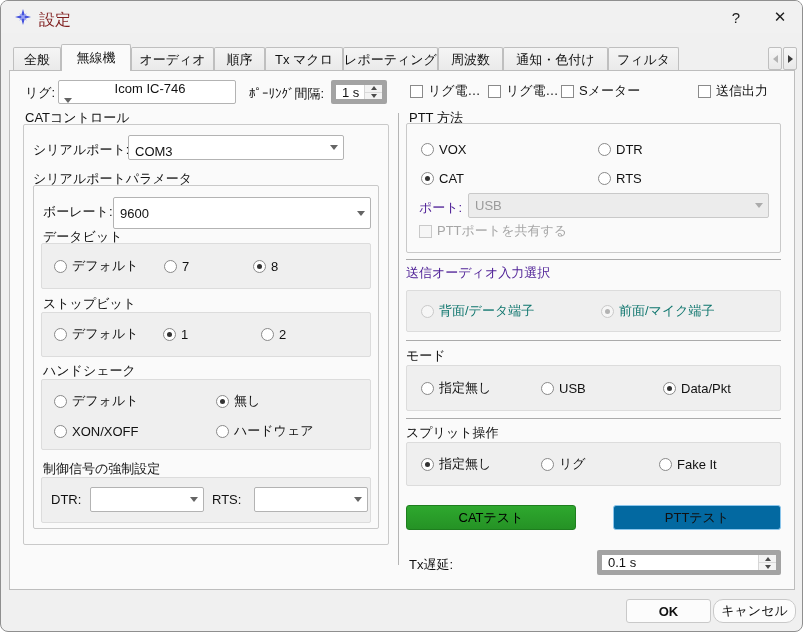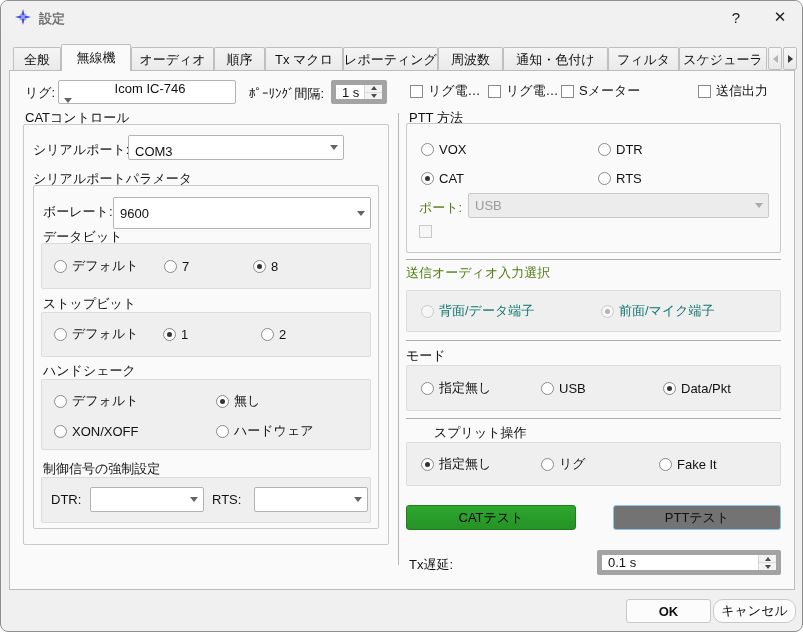--- a/index.html
+++ b/index.html
@@ -2,39 +2,39 @@
 <html style="--cat_test_green: #2ea82e; --cat_test_border: #1e7e1e; --ptt_test_border: #8cc6ec; --selected_dot: #333333; --app_icon_blue: #4553de;"><head>
 <meta charset="utf-8">
 <style>
   html,body{margin:0;padding:0;background:#ffffff;}
   .win{position:relative;width:801px;height:630px;margin:0;background:#f0f0f0;
        border:1px solid #8f8f8f;border-radius:8px;overflow:hidden;
        font-family:"Liberation Sans","DejaVu Sans",sans-serif;font-size:13px;color:#111;}
   
   .titlebar{position:absolute;left:0;top:0;width:100%;height:32px;background:#f1f1f1;}
   .appicon{position:absolute;left:14px;top:8px;width:16px;height:16px;}
-  .title{position:absolute;left:38px;top:9px;font-size:13px;color:#737373;white-space:nowrap;font-weight:bold;}
+  .title{position:absolute;left:38px;top:9px;font-size:16px;color:#7f1d1d;white-space:nowrap;}
   .tbtn{position:absolute;top:0;height:32px;width:44px;display:flex;align-items:center;justify-content:center;
         font-size:15px;color:#1a1a1a;cursor:default;}
   
   .tab{position:absolute;top:46px;height:24px;box-sizing:border-box;border:1px solid #bfbfbf;border-bottom:none;
        border-radius:2px 2px 0 0;background:linear-gradient(#f5f5f5,#e9e9e9);display:flex;align-items:center;
        justify-content:center;z-index:1;white-space:nowrap;overflow:hidden;}
   .tab.sel{top:43px;height:27px;background:#fafafa;z-index:3;}
   .tscroll{position:absolute;top:46px;width:14px;height:23px;box-sizing:border-box;border:1px solid #bfbfbf;
        border-radius:2px;background:linear-gradient(#f7f7f7,#e9e9e9);display:flex;align-items:center;justify-content:center;z-index:3;}
   .tscroll .tri-l{width:0;height:0;border-top:4px solid transparent;border-bottom:4px solid transparent;border-right:5px solid #b4b4b4;}
   .tscroll .tri-r{width:0;height:0;border-top:4px solid transparent;border-bottom:4px solid transparent;border-left:5px solid #3a3a3a;}
   
   .page{position:absolute;left:8px;top:69px;width:786px;height:520px;box-sizing:border-box;background:#fafafa;
         border:1px solid #bdbdbd;z-index:2;}
   .content{position:absolute;left:0;top:0;width:100%;height:100%;z-index:4;}
   
   .lbl{position:absolute;white-space:nowrap;}
-  .lbl.dis{color:#4d7c0f;}
+  .lbl.dis{color:#4c1d95;}
   .frame{position:absolute;border:1px solid #c9c9c9;border-radius:2px;box-sizing:border-box;}
   .panel{position:absolute;background:#efefef;border:1px solid #dcdcdc;border-radius:2px;box-sizing:border-box;}
   .combo{position:absolute;background:#fff;border:1px solid #b3b3b3;border-radius:2px;box-sizing:border-box;
          display:flex;align-items:center;}
   .combo .cval{flex:1;padding-left:6px;overflow:hidden;white-space:nowrap;}
   .combo .carr{width:18px;align-self:stretch;display:flex;align-items:center;justify-content:center;}
   .combo .carr::after{content:"";width:0;height:0;border-left:4px solid transparent;border-right:4px solid transparent;border-top:5px solid #656565;}
   .combo.dis{background:#ececec;border-color:#c9c9c9;color:#9b9b9b;}
   .combo.dis .carr::after{border-top-color:#ababab;}
   .spin{position:absolute;background:#fff;border:5px solid #a3a3a3;border-radius:2px;box-sizing:border-box;display:flex;}
@@ -53,21 +53,21 @@
   .check{position:absolute;height:18px;display:flex;align-items:center;gap:5px;white-space:nowrap;}
   .check .cbx{width:13px;height:13px;box-sizing:border-box;border:1px solid #8a8a8a;background:#fff;flex:none;}
   .check.dis{color:#a6a6a6;}
   .check.dis .cbx{border-color:#c9c9c9;background:#f6f6f6;}
   .clip{max-width:57px;overflow:hidden;text-overflow:ellipsis;}
   .hline{position:absolute;height:1px;background:#ababab;}
   .vline{position:absolute;width:1px;background:#b5b5b5;}
   .btn{position:absolute;box-sizing:border-box;display:flex;align-items:center;justify-content:center;
        border-radius:3px;white-space:nowrap;cursor:default;}
   .btn.cattest{background:linear-gradient(var(--cat_test_green,#2ea82e),#259225);border:1px solid var(--cat_test_border,#1e7e1e);color:#000;}
-  .btn.ptttest{background:#737373;border:1px solid var(--ptt_test_border,#8cc6ec);}
+  .btn.ptttest{background:#0369a1;border:1px solid var(--ptt_test_border,#8cc6ec);}
   .btn.std{background:#fcfcfc;border:1px solid #c9c9c9;}
 </style>
 </head>
 <body>
 
 <div class="win">
 
   <div class="titlebar">
     <span class="appicon">
       <svg viewBox="0 0 16 16" width="16" height="16">
@@ -82,21 +82,20 @@
 
   <div class="tab" style="left:12px;width:48px;">全般</div>
   <div class="tab sel" style="left:60px;width:70px;">無線機</div>
   <div class="tab" style="left:130px;width:83px;">オーディオ</div>
   <div class="tab" style="left:213px;width:51px;">順序</div>
   <div class="tab" style="left:264px;width:78px;">Tx マクロ</div>
   <div class="tab" style="left:342px;width:95px;">レポーティング</div>
   <div class="tab" style="left:437px;width:65px;">周波数</div>
   <div class="tab" style="left:502px;width:105px;">通知・色付け</div>
   <div class="tab" style="left:607px;width:71px;">フィルタ</div>
-  <div class="tab" style="left:678px;width:88px;">スケジューラ</div>
   <div class="tscroll" style="left:767px;">
       <span class="tri-l"></span>
     </div>
   <div class="tscroll" style="left:782px;">
       <span class="tri-r"></span>
     </div>
 
   <div class="page"></div>
 
   <div class="content">
@@ -231,20 +230,21 @@
       <span class="rb"></span>
         <span>RTS</span>
     </span>
     <span class="lbl dis" style="left:418px;top:198px;">ポート:</span>
     <div class="combo dis" style="left:467px;top:192px;width:301px;height:25px;">
       <span class="cval">USB</span>
       <span class="carr"></span>
     </div>
     <span class="check dis" style="left:418px;top:221px;">
       <span class="cbx"></span>
+      <span>PTTポートを共有する</span>
     </span>
 
     <div class="hline" style="left:405px;top:258px;width:375px;"></div>
 
     <span class="lbl dis" style="left:405px;top:263px;">送信オーディオ入力選択</span>
     <div class="panel" style="left:405px;top:289px;width:375px;height:42px;"></div>
     <span class="radio dis" style="left:420px;top:301px;">
       <span class="rb"></span>
         <span>背面/データ端子</span>
     </span>
@@ -265,21 +265,21 @@
       <span class="rb"></span>
         <span>USB</span>
     </span>
     <span class="radio on" style="left:662px;top:378px;">
       <span class="rb"></span>
         <span>Data/Pkt</span>
     </span>
 
     <div class="hline" style="left:405px;top:417px;width:375px;"></div>
 
-    <span class="lbl" style="left:405px;top:423px;margin-left:28px;">スプリット操作</span>
+    <span class="lbl" style="left:405px;top:423px;">スプリット操作</span>
     <div class="panel" style="left:405px;top:441px;width:375px;height:44px;"></div>
     <span class="radio on" style="left:420px;top:454px;">
       <span class="rb"></span>
         <span>指定無し</span>
     </span>
     <span class="radio" style="left:540px;top:454px;">
       <span class="rb"></span>
         <span>リグ</span>
     </span>
     <span class="radio" style="left:658px;top:454px;">

